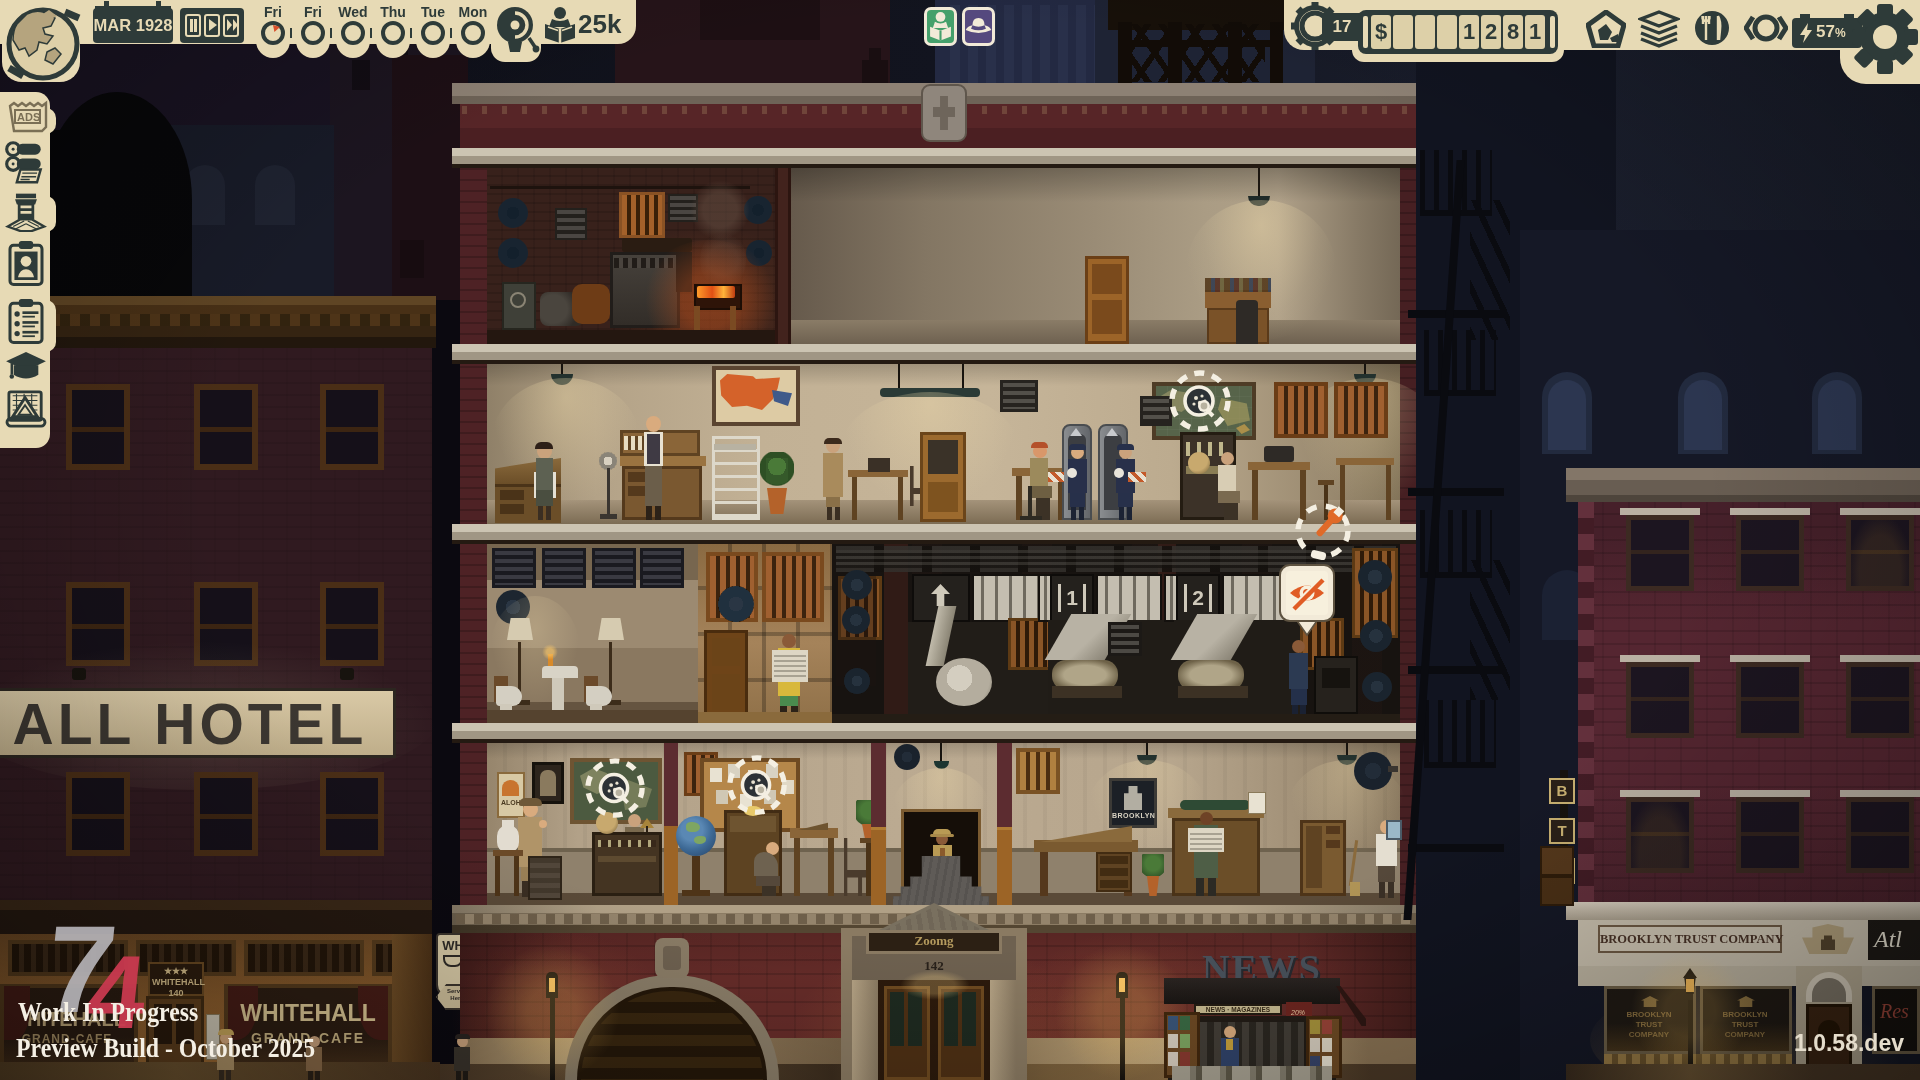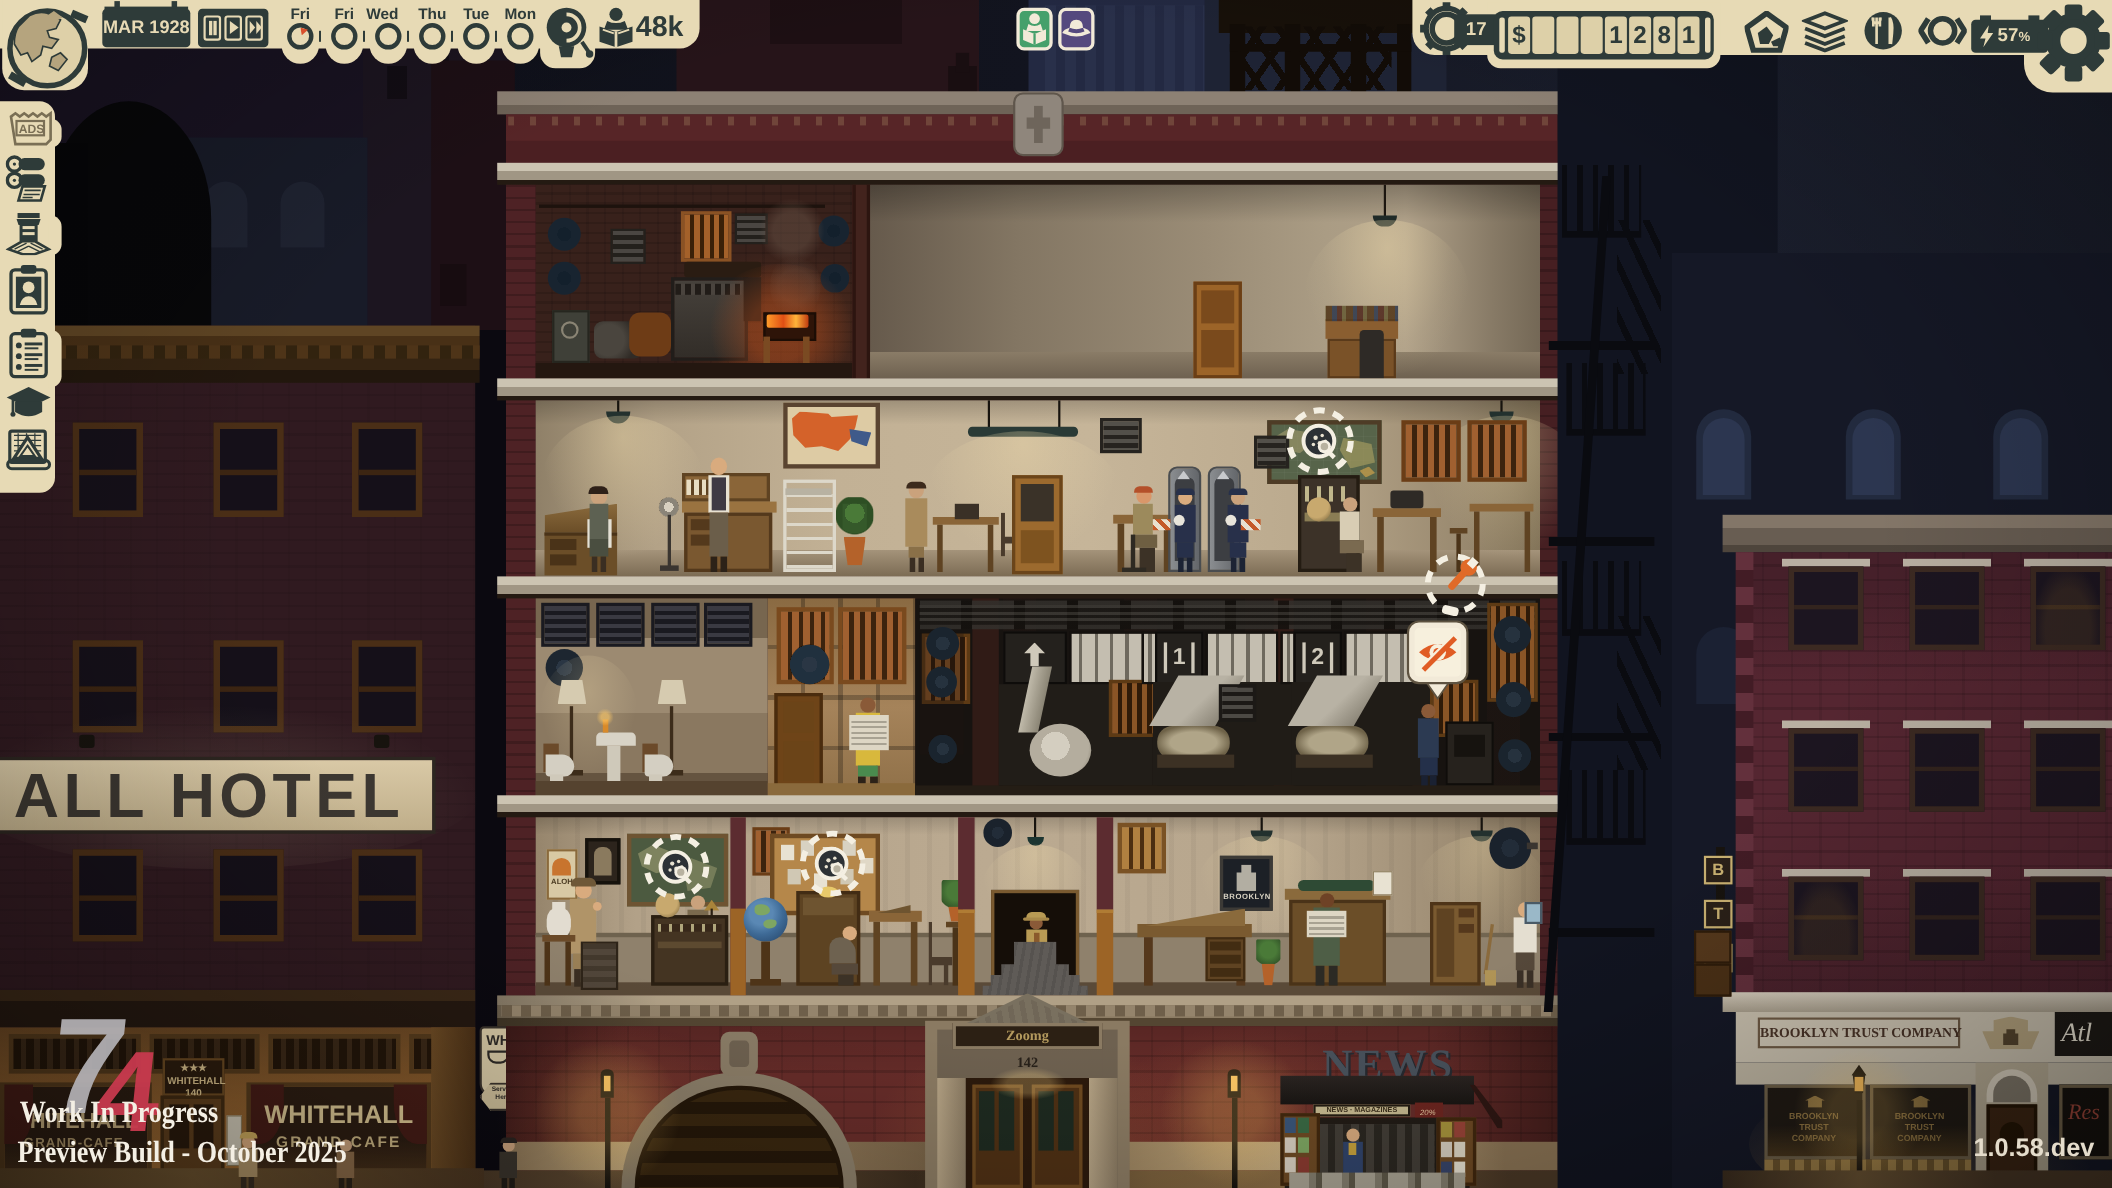--- a/index.html
+++ b/index.html
@@ -1006,21 +1006,21 @@
 
 <div class="a" style="left:256px;top:10px;width:34px;height:48px;background:#e7dab5;border-radius:0 0 17px 17px;"></div>
 <div class="a" style="left:296px;top:10px;width:34px;height:48px;background:#e7dab5;border-radius:0 0 17px 17px;"></div>
 <div class="a" style="left:336px;top:10px;width:34px;height:48px;background:#e7dab5;border-radius:0 0 17px 17px;"></div>
 <div class="a" style="left:376px;top:10px;width:34px;height:48px;background:#e7dab5;border-radius:0 0 17px 17px;"></div>
 <div class="a" style="left:416px;top:10px;width:34px;height:48px;background:#e7dab5;border-radius:0 0 17px 17px;"></div>
 <div class="a" style="left:456px;top:10px;width:34px;height:48px;background:#e7dab5;border-radius:0 0 17px 17px;"></div>
 
 <div class="a" style="left:253px;top:4px;width:40px;text-align:center;font-weight:bold;font-size:14px;color:#2e3b39;">Fri</div>
 <div class="a" style="left:293px;top:4px;width:40px;text-align:center;font-weight:bold;font-size:14px;color:#2e3b39;">Fri</div>
-<div class="a" style="left:333px;top:4px;width:40px;font-weight:bold;font-size:14px;color:#2e3b39;">Wed</div>
+<div class="a" style="left:333px;top:4px;width:40px;text-align:center;font-weight:bold;font-size:14px;color:#2e3b39;">Wed</div>
 <div class="a" style="left:373px;top:4px;width:40px;text-align:center;font-weight:bold;font-size:14px;color:#2e3b39;">Thu</div>
 <div class="a" style="left:413px;top:4px;width:40px;text-align:center;font-weight:bold;font-size:14px;color:#2e3b39;">Tue</div>
 <div class="a" style="left:453px;top:4px;width:40px;text-align:center;font-weight:bold;font-size:14px;color:#2e3b39;">Mon</div>
 
 <div class="a" style="left:261px;top:21px;width:24px;height:24px;border:4px solid #2e3b39;border-radius:50%;box-sizing:border-box;background:#e7dab5;"></div>
 <div class="a" style="left:273px;top:25px;width:7px;height:7px;background:#d9502c;clip-path:polygon(0 0,100% 30%,20% 100%);"></div>
 <div class="a" style="left:301px;top:21px;width:24px;height:24px;border:4px solid #2e3b39;border-radius:50%;box-sizing:border-box;background:#e7dab5;"></div>
 <div class="a" style="left:341px;top:21px;width:24px;height:24px;border:4px solid #2e3b39;border-radius:50%;box-sizing:border-box;background:#e7dab5;"></div>
 <div class="a" style="left:381px;top:21px;width:24px;height:24px;border:4px solid #2e3b39;border-radius:50%;box-sizing:border-box;background:#e7dab5;"></div>
 <div class="a" style="left:421px;top:21px;width:24px;height:24px;border:4px solid #2e3b39;border-radius:50%;box-sizing:border-box;background:#e7dab5;"></div>
@@ -1038,21 +1038,21 @@
 </svg>
 
 <svg class="a" style="left:542px;top:6px;" width="36" height="38" viewBox="0 0 36 38">
 <circle cx="18" cy="7" r="6" fill="#2e3b39"></circle>
 <path d="M10 13q8 4 16 0l3 8h-22z" fill="#2e3b39"></path>
 <path d="M3 18l15 5l15-5v14l-15 5l-15-5z" fill="#2e3b39"></path>
 <path d="M18 23v14" stroke="#e7dab5" stroke-width="2.5"></path>
 <path d="M6 21l10 3.4M30 21l-10 3.4" stroke="#e7dab5" stroke-width="1.6"></path>
 </svg>
 
-<div class="a" style="left:578px;top:9px;width:52px;height:28px;color:#2e3b39;font-weight:bold;font-size:26px;">48k</div>
+<div class="a" style="left:578px;top:9px;width:52px;height:28px;color:#2e3b39;font-weight:bold;font-size:26px;">25k</div>
 
 <div class="a" style="left:924px;top:7px;width:33px;height:39px;background:#45a06b;border:3px solid #f2ead8;border-radius:7px;box-sizing:border-box;"></div>
 <svg class="a" style="left:928px;top:11px;" width="25" height="30" viewBox="0 0 36 42">
 <circle cx="18" cy="8" r="7" fill="#f2ead8"></circle>
 <path d="M10 15q8 5 16 0l3 9h-22z" fill="#f2ead8"></path>
 <path d="M3 22l15 6l15-6v14l-15 6l-15-6z" fill="#f2ead8"></path>
 <path d="M18 28v14" stroke="#45a06b" stroke-width="3"></path>
 </svg>
 
 <div class="a" style="left:962px;top:7px;width:33px;height:39px;background:#55497e;border:3px solid #f2ead8;border-radius:7px;box-sizing:border-box;"></div>

